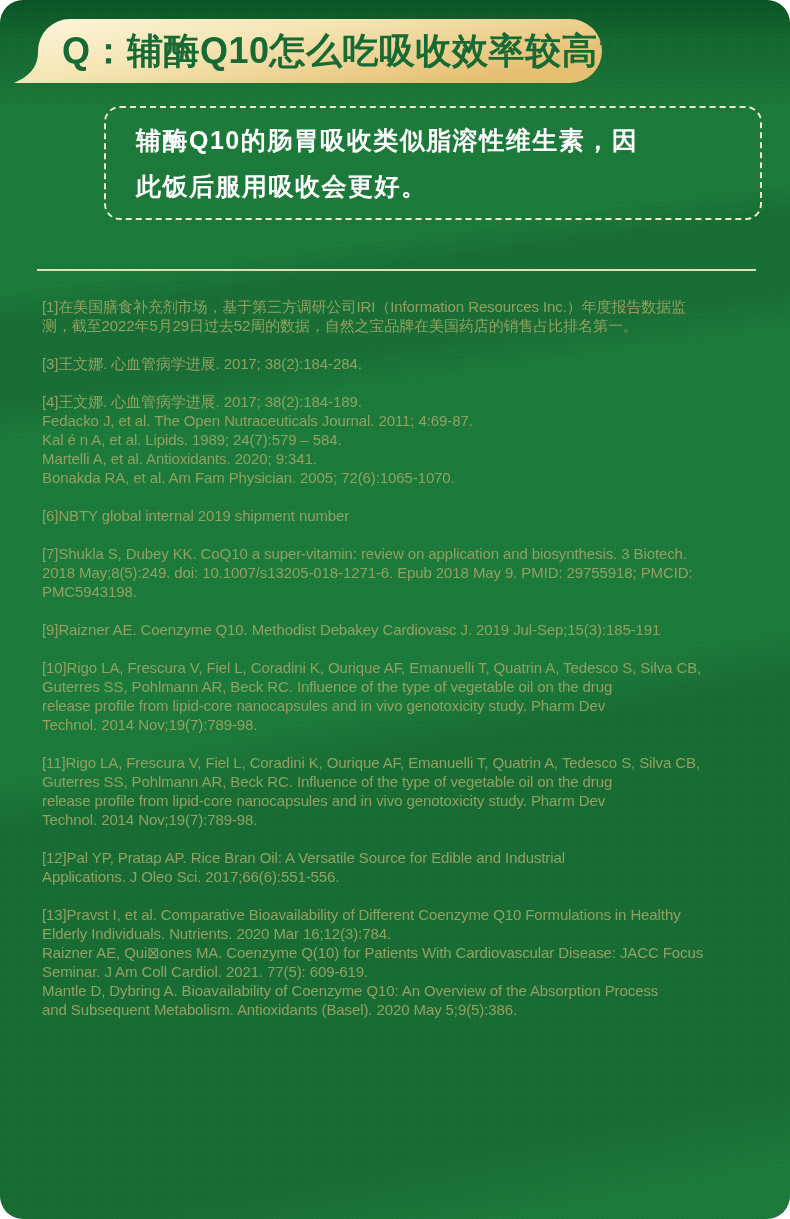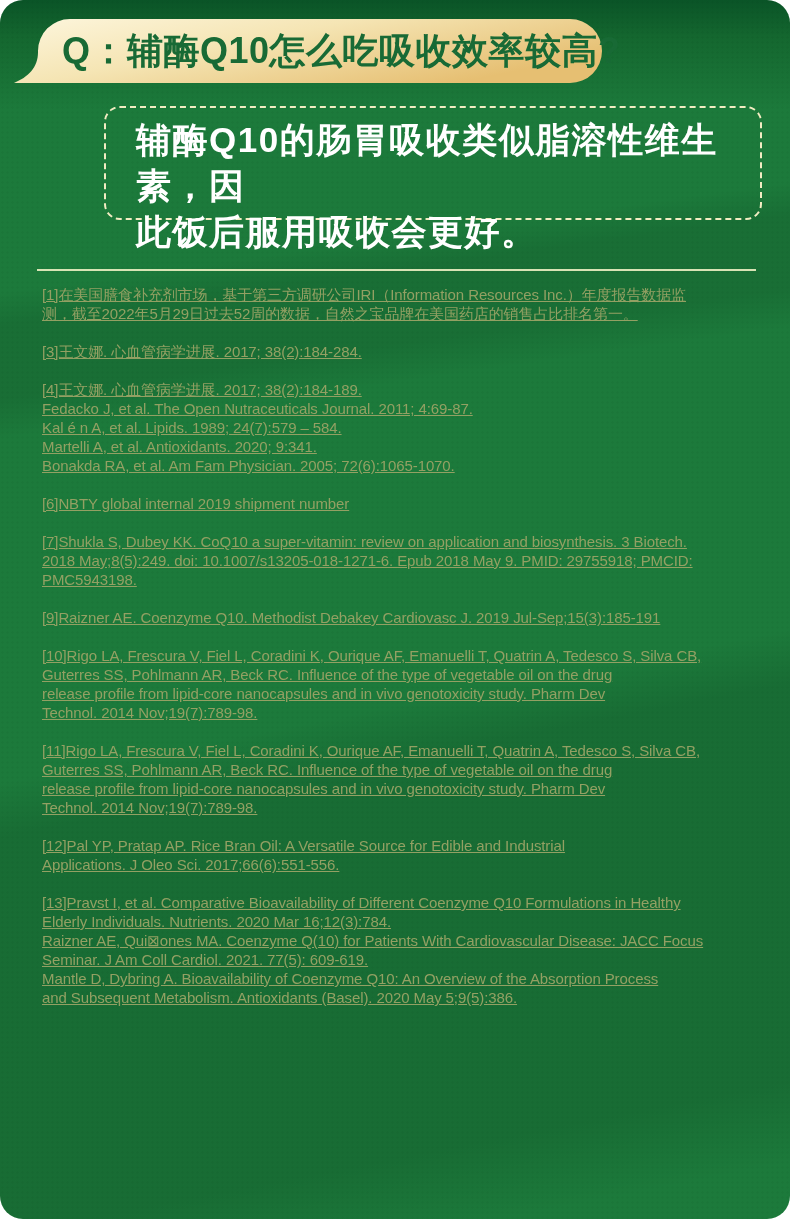--- a/index.html
+++ b/index.html
@@ -44,42 +44,41 @@
   }
 
   .answer-box {
     position:absolute; left:104px; top:106px;
     width:654px; height:110px;
     border:2px dashed #f2ecc2;
     border-radius:16px;
   }
   .answer-text {
     margin:9px 0 0 30px;
-    font-size:35px; line-height:46px; font-weight:700;
+    font-size:25px; line-height:46px; font-weight:700;
     color:#ffffff; letter-spacing:1.5px;
     white-space:pre-line;
   }
 
   .divider {
     position:absolute; left:37px; top:269px;
     width:719px; height:2px;
     background:#edf0c3; opacity:.9;
   }
 
   .refs {
     position:absolute; left:42px; top:285px;
     width:722px;
     color:#93a063;
     font-size:15px; line-height:19px;
     letter-spacing:-0.1px;
   }
   .ref {
-    margin:0 0 19px 0;
+    margin:12px 0 19px 0;
     white-space:pre-line;
-    text-decoration:underline;
   }
 </style>
 </head>
 <body>
 
 <div class="page">
 
   <div class="bg-texture"></div>
   <div class="bg-shade"></div>
 

